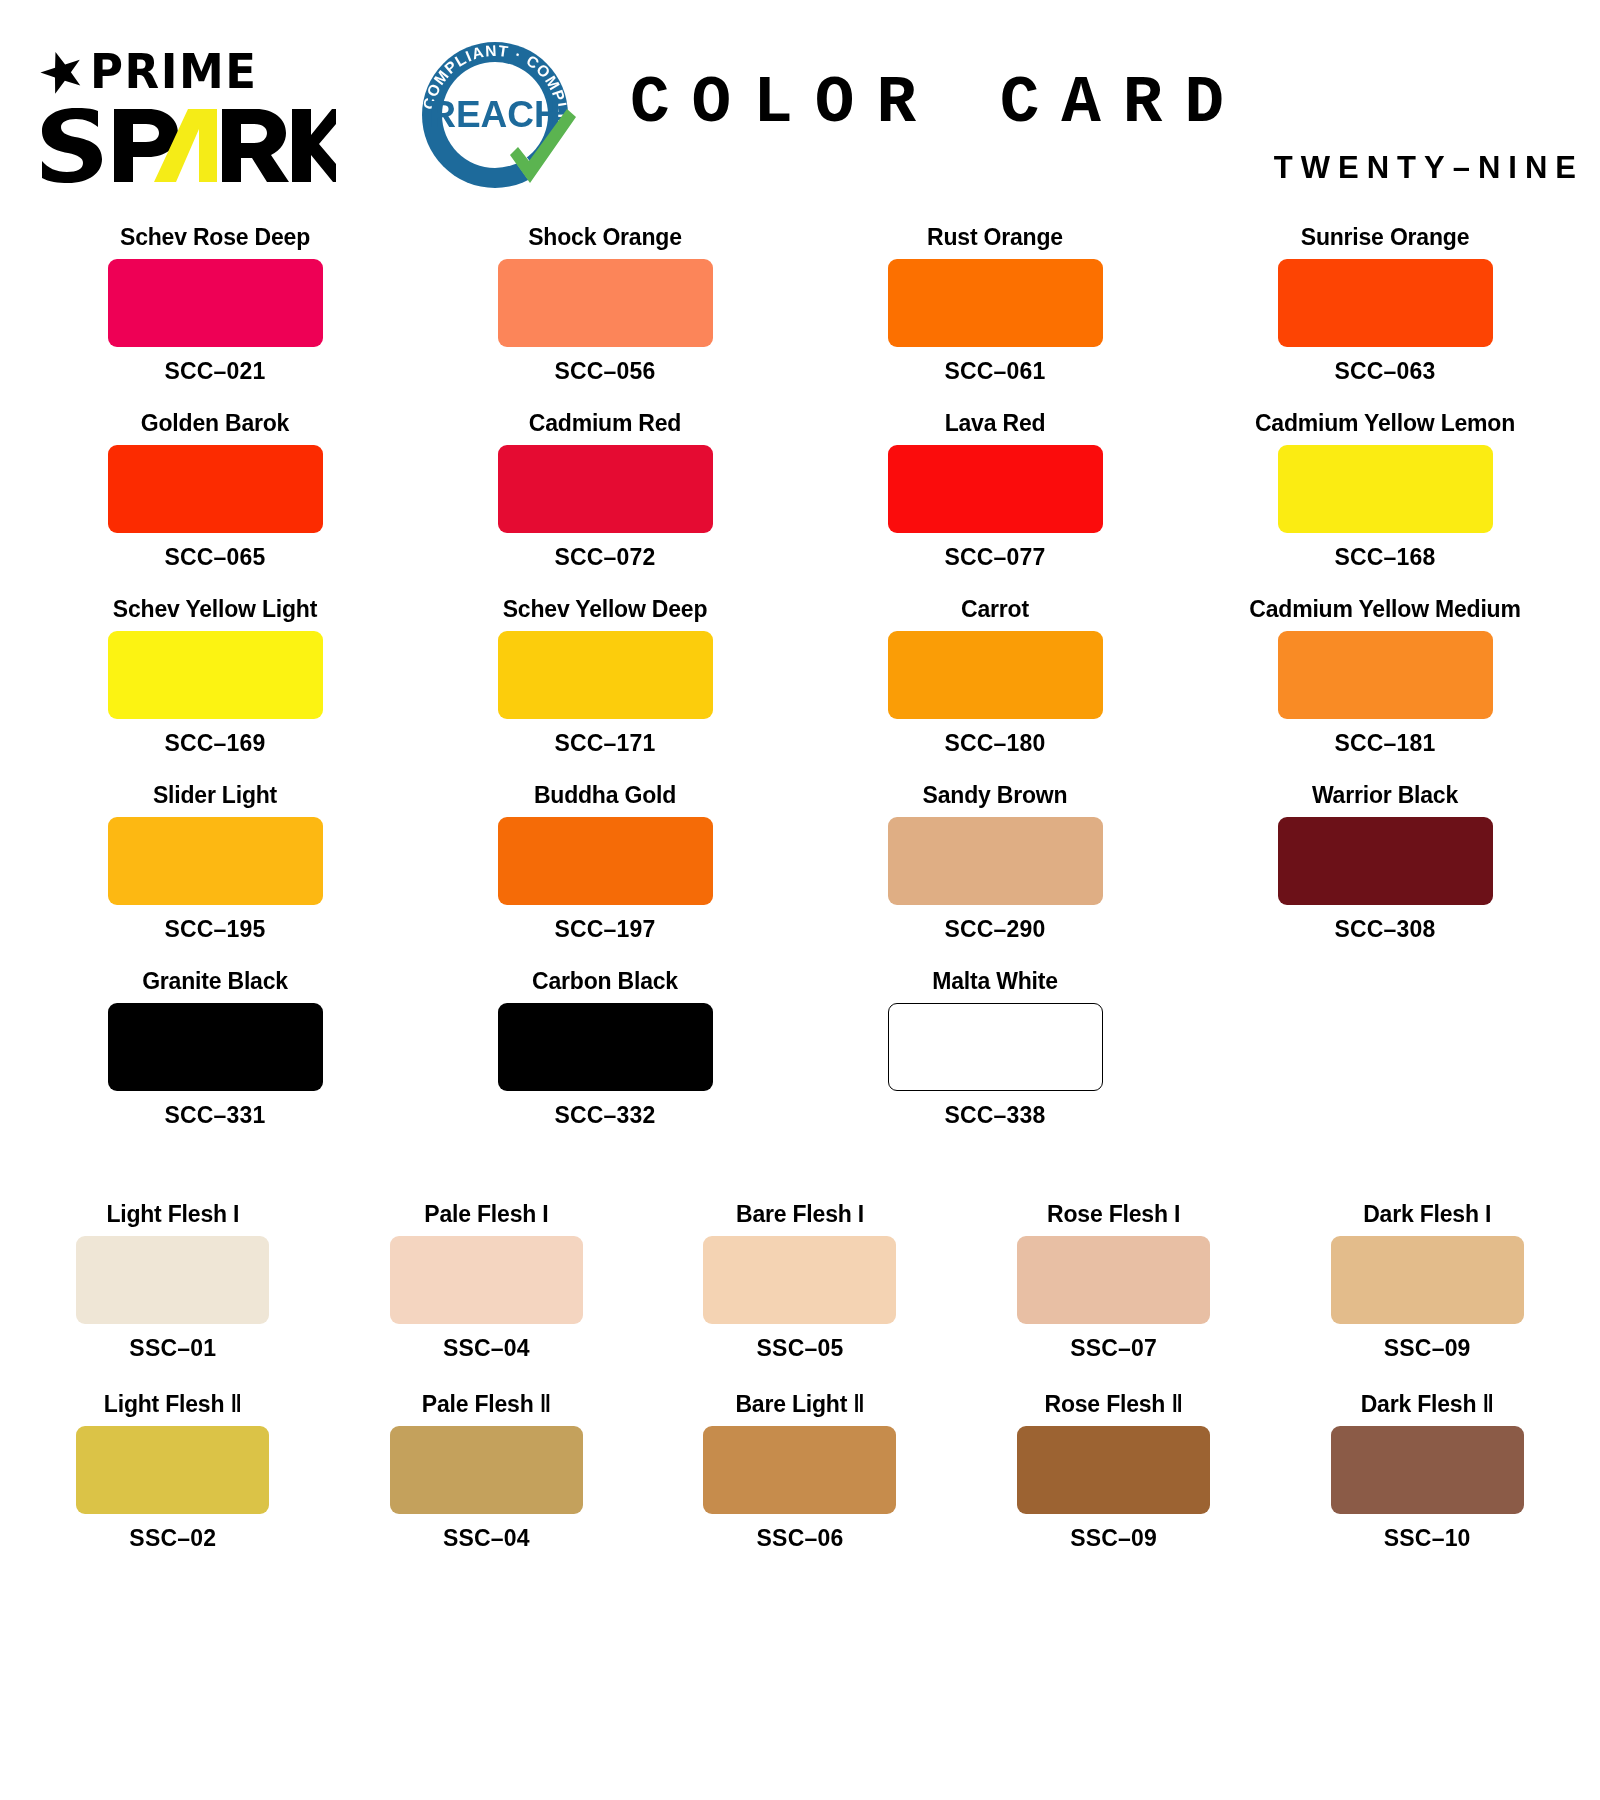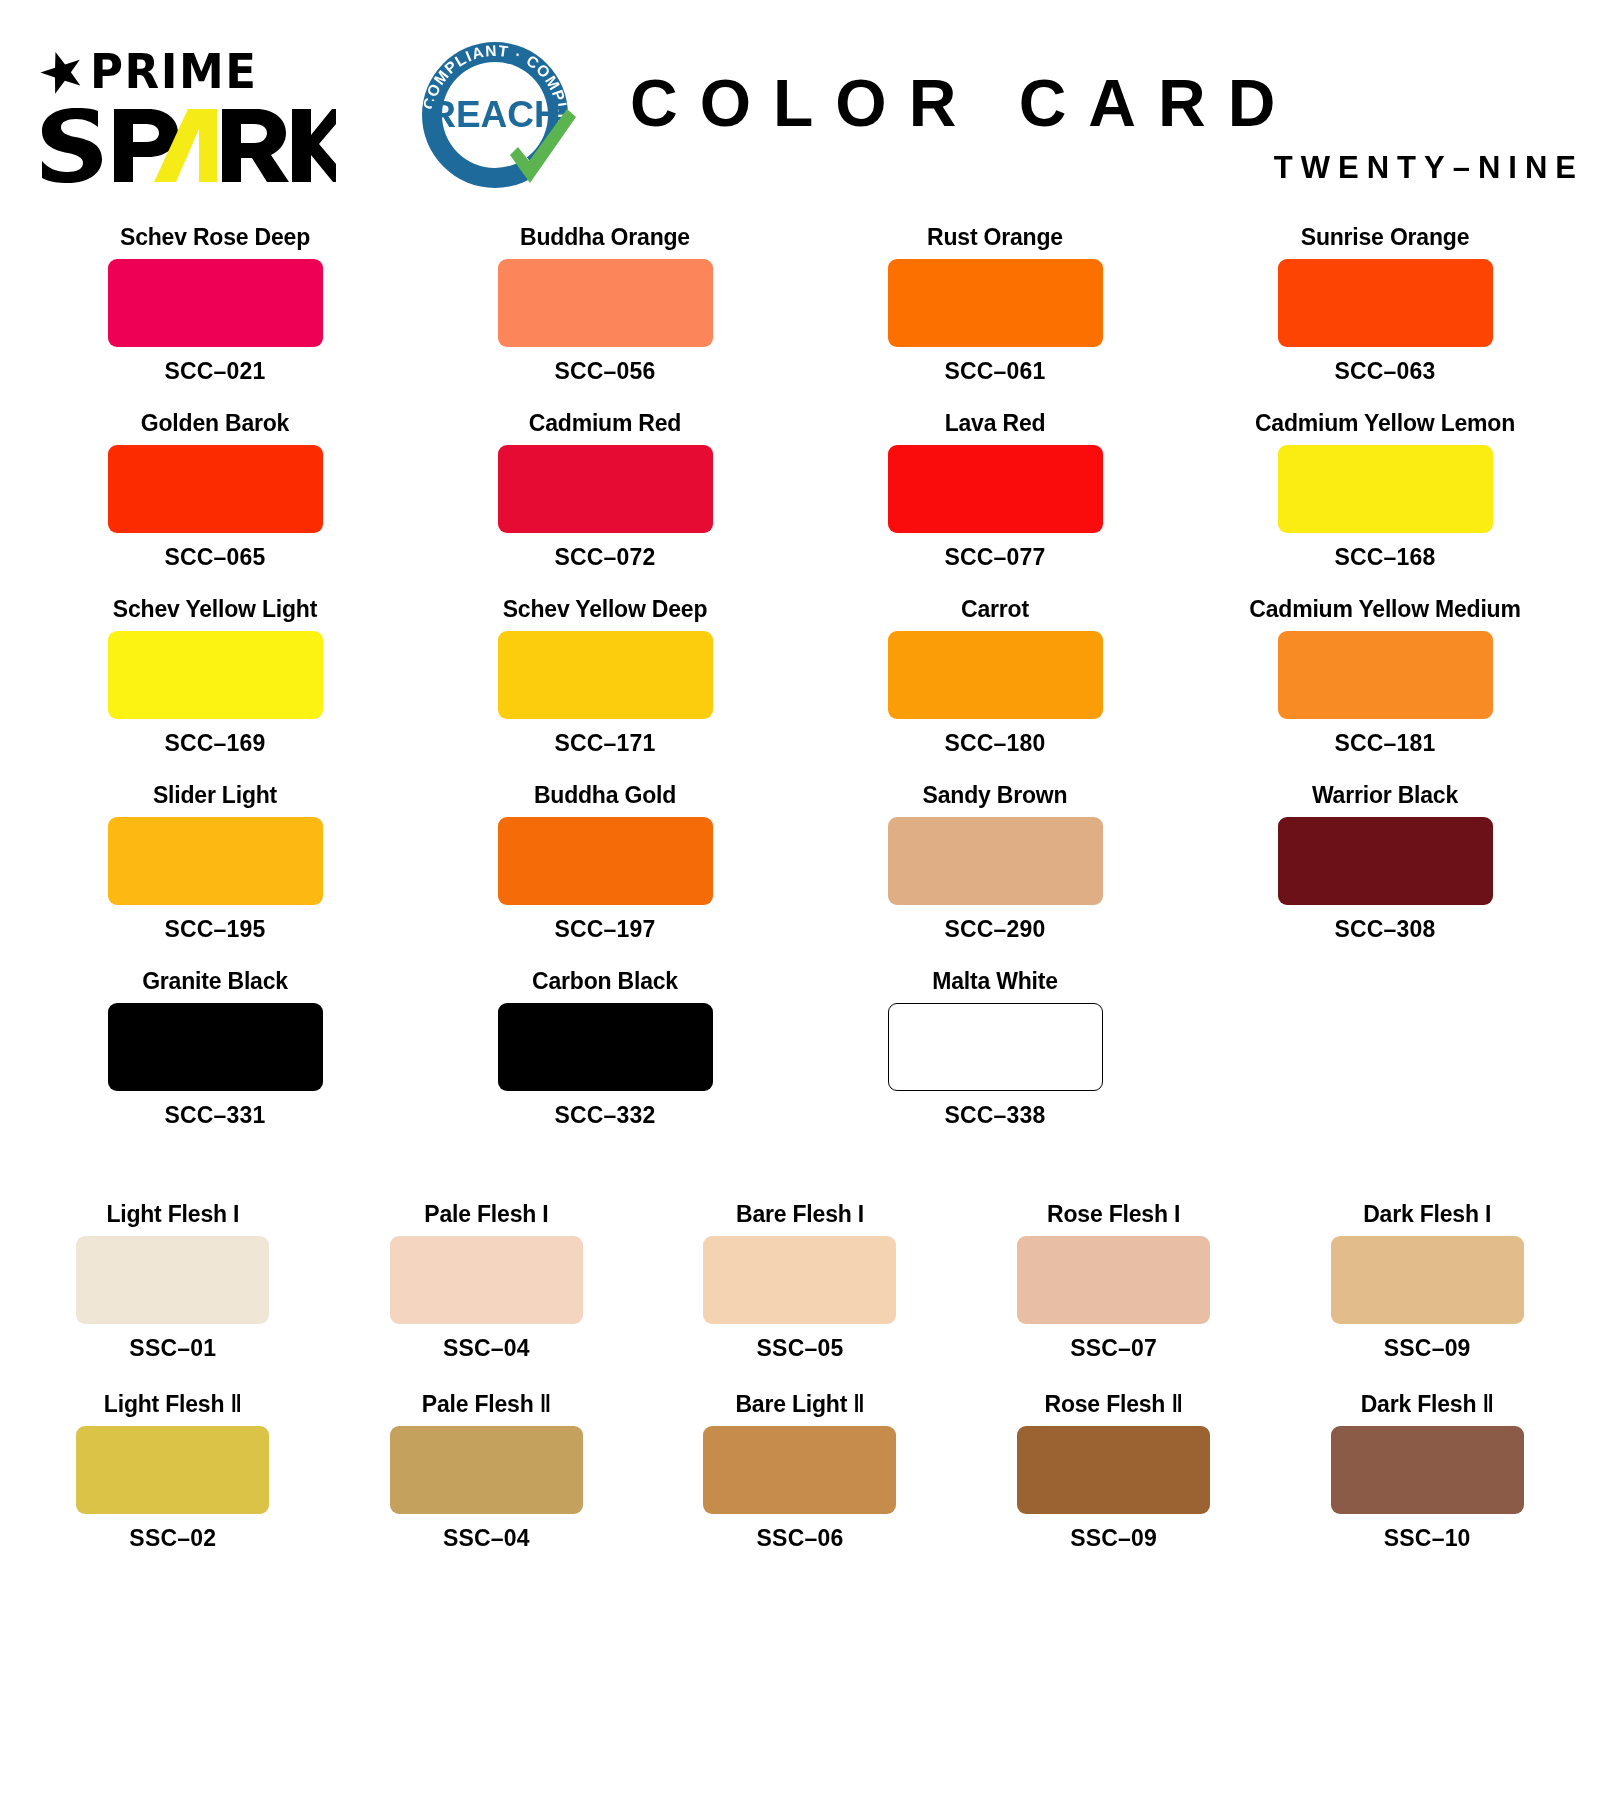--- a/index.html
+++ b/index.html
@@ -66,21 +66,21 @@
     padding-left: 50px;
   }
 
   .title-main {
     font-size: 66px;
     font-weight: 700;
     letter-spacing: 22px;
     color: #000;
     line-height: 1.05;
     white-space: nowrap;
-    font-family: Liberation Sans, sans-serif;
+    font-family: Liberation Mono, monospace;
   }
 
   .title-sub {
     font-size: 31px;
     font-weight: 700;
     letter-spacing: 8px;
     color: #000;
     text-align: right;
     padding-right: 16px;
     margin-top: 12px;
@@ -198,21 +198,21 @@
 </div>
 
 <div class="section">
   <div class="grid-4">
       <div class="cell">
         <div class="cell-name">Schev Rose Deep</div>
         <div class="chip" style="background: rgb(238, 0, 85);"></div>
         <div class="cell-code">SCC–021</div>
       </div>
       <div class="cell">
-        <div class="cell-name">Buddha Orange</div>
+        <div class="cell-name">Shock Orange</div>
         <div class="chip" style="background: rgb(252, 133, 89);"></div>
         <div class="cell-code">SCC–056</div>
       </div>
       <div class="cell">
         <div class="cell-name">Rust Orange</div>
         <div class="chip" style="background: rgb(252, 112, 0);"></div>
         <div class="cell-code">SCC–061</div>
       </div>
       <div class="cell">
         <div class="cell-name">Sunrise Orange</div>

